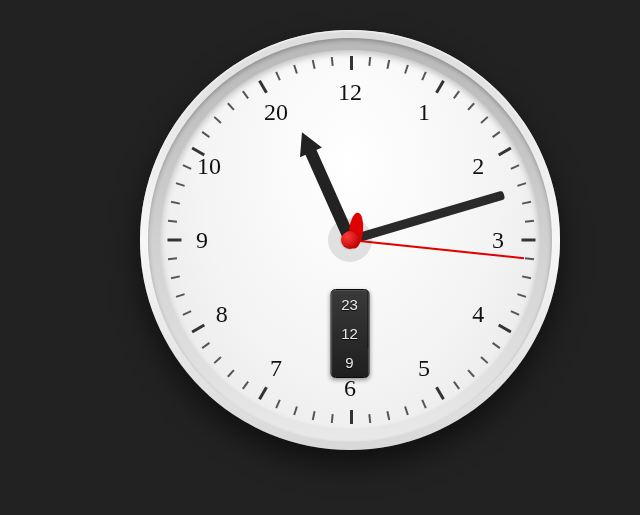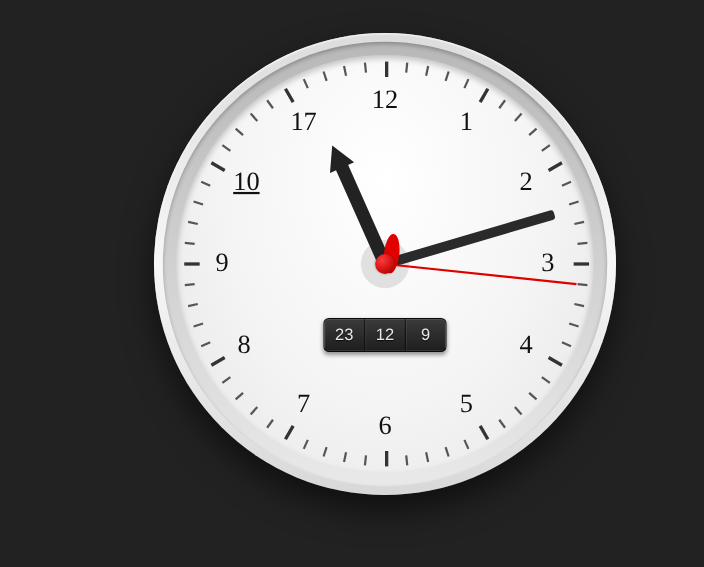--- a/index.html
+++ b/index.html
@@ -126,20 +126,21 @@
     left: 50%; top: 63%;
     transform: translateX(-50%);
     display: flex;
     background: linear-gradient(180deg, #3a3a3a 0%, #1e1e1e 100%);
     border: 1px solid #0a0a0a;
     border-radius: 5px;
     box-shadow: 0 2px 4px rgba(0,0,0,0.4), inset 0 1px 0 rgba(255,255,255,0.12);
     padding: 0;
     overflow: hidden;
     z-index: 5;
+    flex-direction: column;
   }
   .digital .cell {
     width: 36px;
     padding: 6px 0;
     text-align: center;
     color: #e8e8e8;
     font-family: Arial, sans-serif;
     font-size: 15px;
     text-shadow: 0 1px 1px rgba(0,0,0,0.8);
     border-right: 1px solid rgba(0,0,0,0.6);
@@ -220,22 +221,22 @@
           <div class="num" style="left: 190px; top: 42px;">12</div>
           <div class="num" style="left: 264px; top: 61.8282px;">1</div>
           <div class="num" style="left: 318.172px; top: 116px;">2</div>
           <div class="num" style="left: 338px; top: 190px;">3</div>
           <div class="num" style="left: 318.172px; top: 264px;">4</div>
           <div class="num" style="left: 264px; top: 318.172px;">5</div>
           <div class="num" style="left: 190px; top: 338px;">6</div>
           <div class="num" style="left: 116px; top: 318.172px;">7</div>
           <div class="num" style="left: 61.8282px; top: 264px;">8</div>
           <div class="num" style="left: 42px; top: 190px;">9</div>
-          <div class="num" style="left: 64px; top: 116px; text-decoration: underline;">10</div>
-          <div class="num" style="left: 116px; top: 61.8282px;">17</div>
+          <div class="num" style="left: 49px; top: 116px;">10</div>
+          <div class="num" style="left: 116px; top: 61.8282px;">20</div>
         </div>
 
       <div class="center-disc"></div>
 
       <div class="digital">
         <div class="cell">23</div>
         <div class="cell">12</div>
         <div class="cell">9</div>
       </div>
 

